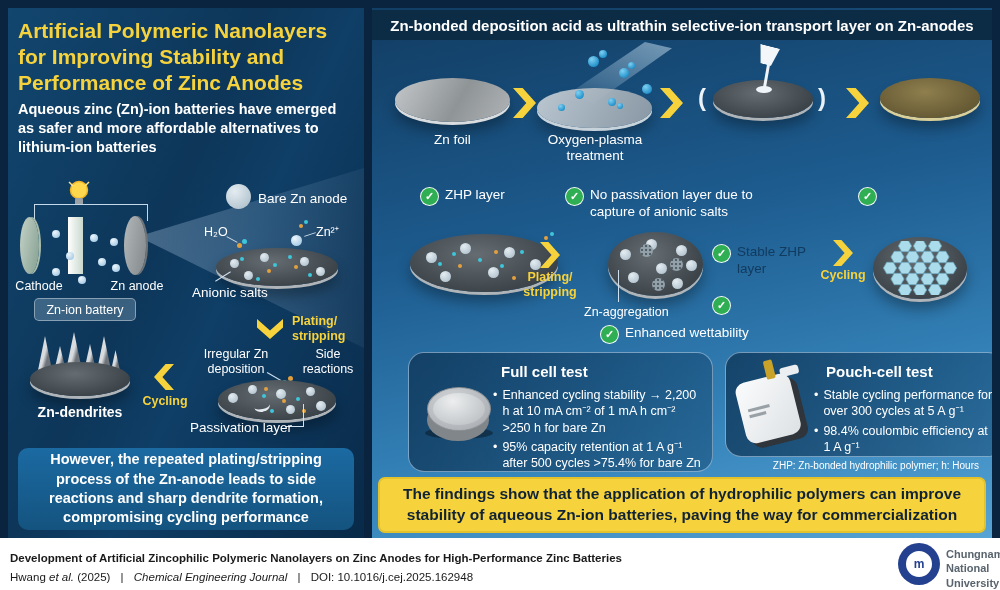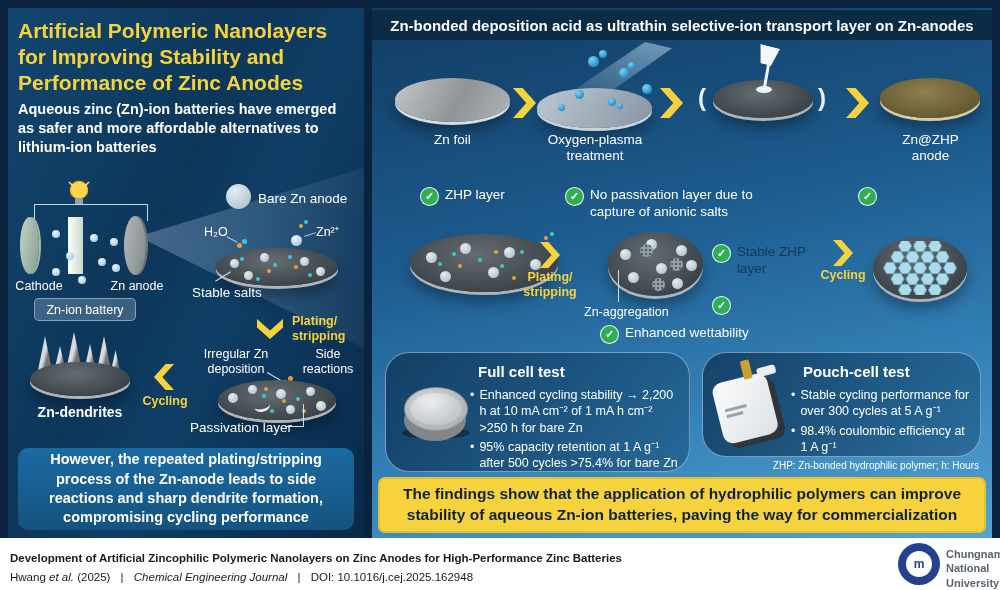--- a/index.html
+++ b/index.html
@@ -51,22 +51,22 @@
   .dot-org{position:absolute;width:4px;height:4px;border-radius:50%;background:#e2a13f;}
   .dot-blue{position:absolute;border-radius:50%;
        background:radial-gradient(circle at 35% 30%,#7fd0f2,#1f8fc9 75%);}
   .agg{position:absolute;width:13px;height:13px;border-radius:50%;background:#93a1ab;
        background-image:radial-gradient(#545f66 1px,transparent 1.6px);background-size:4px 4px;}
   .cone{position:absolute;clip-path:polygon(50% 0,100% 100%,0 100%);
        background:linear-gradient(105deg,#d9dcde 45%,#6f757a 58%);}
   .line{position:absolute;background:#cfe0ee;}
   .beam{position:absolute;pointer-events:none;}
   
-  .roundbox{border-radius:24px;border:1px solid rgba(195,222,245,.55);
-       background:linear-gradient(100deg,rgba(12,48,80,.72),rgba(22,74,116,.52));}
+  .roundbox{border-radius:16px;border:1px solid rgba(195,222,245,.55);
+       background:linear-gradient(100deg,rgba(12,48,80,.72),rgba(22,74,116,.52));margin-left:23px;}
   #concl-box{left:10px;top:440px;width:336px;height:82px;border-radius:10px;
        background:linear-gradient(180deg,#1b6aa2,#14537f);
        display:flex;align-items:center;justify-content:center;
        font-size:14.5px;font-weight:bold;text-align:center;line-height:1.33;padding:0 12px;box-sizing:border-box;}
   #finding{left:6px;top:469px;width:608px;height:56px;background:#f6d33c;border:2px solid #e4c22c;
        border-radius:7px;box-sizing:border-box;display:flex;align-items:center;justify-content:center;
        color:#102235;font-size:15.5px;font-weight:bold;text-align:center;line-height:1.35;padding:0 10px;}
   .boxtitle{font-size:15px;font-weight:bold;}
   .bullets{font-size:12.5px;line-height:1.3;}
   .bullet{display:flex;gap:5px;margin-bottom:3px;}
@@ -158,21 +158,21 @@
       <div class="sphg" style="left:28px;top:23px;width:9px;height:9px;"></div>
       <div class="dot-teal" style="left:24px;top:9px;"></div>
       <div class="dot-teal" style="left:57px;top:15px;"></div>
       <div class="dot-teal" style="left:72px;top:7px;"></div>
       <div class="dot-teal" style="left:92px;top:25px;"></div>
       <div class="dot-teal" style="left:40px;top:29px;"></div>
       <div class="dot-org" style="left:51px;top:21px;"></div>
       <div class="dot-org" style="left:78px;top:17px;"></div>
     </div>
     <div class="line" style="left:206px;top:268px;width:18px;height:1px;transform:rotate(-32deg);"></div>
-    <div class="abs lbl13" style="left:184px;top:277px;">Stable salts</div>
+    <div class="abs lbl13" style="left:184px;top:277px;">Anionic salts</div>
 
     <div class="chev down abs" style="left:252px;top:308px;"></div>
     <div class="abs lbl yellow" style="left:284px;top:306px;width:66px;">Plating/ stripping</div>
 
     <div class="cone" style="left:28px;top:328px;width:18px;height:44px;"></div>
     <div class="cone" style="left:44px;top:338px;width:16px;height:34px;"></div>
     <div class="cone" style="left:56px;top:324px;width:20px;height:48px;"></div>
     <div class="cone" style="left:74px;top:336px;width:16px;height:36px;"></div>
     <div class="cone" style="left:87px;top:328px;width:18px;height:44px;"></div>
     <div class="cone" style="left:101px;top:342px;width:13px;height:30px;"></div>
@@ -241,21 +241,20 @@
     <span class="arc" style="left:326px;top:76px;">(</span>
     <span class="arc" style="left:446px;top:76px;">)</span>
     <div class="abs disc disc-dark" style="left:341px;top:72px;width:100px;height:38px;"></div>
     <div class="cup" style="left:384px;top:38px;"></div>
     <div class="stream" style="left:393px;top:56px;height:24px;"></div>
     <div class="blob" style="left:384px;top:78px;"></div>
 
     <div class="chev big abs" style="left:474px;top:80px;"></div>
 
     <div class="abs disc disc-zhp" style="left:508px;top:70px;width:100px;height:40px;"></div>
-    <div class="abs lbl13 ctr" style="left:516px;top:124px;width:85px;">Zn@ZHP anode</div>
 
     <div class="benefit abs" style="left:48px;top:179px;">
       <span class="chk">✓</span>
       <span>ZHP layer</span>
     </div>
     <div class="benefit abs" style="left:193px;top:179px;width:210px;">
       <span class="chk">✓</span>
       <span>No passivation layer due to capture of anionic salts</span>
     </div>
     <div class="benefit abs" style="left:486px;top:179px;">

